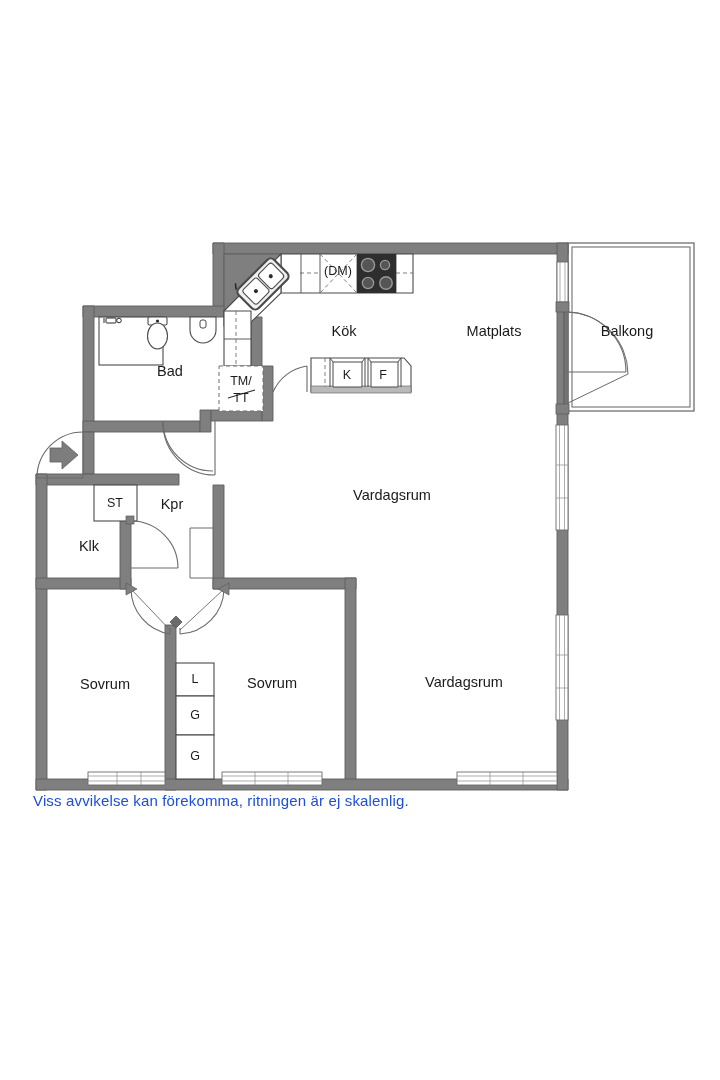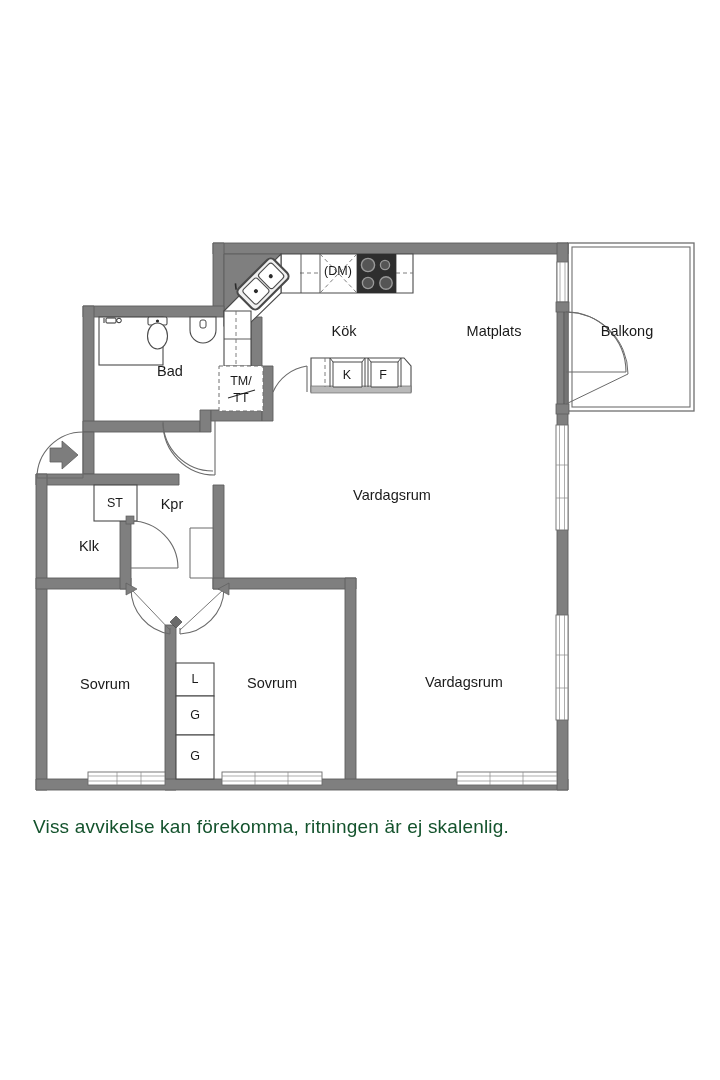--- a/index.html
+++ b/index.html
@@ -36,24 +36,24 @@
   .appliance-label {
     font-family: "Liberation Sans", sans-serif;
     font-size: 12.5px;
     fill: #1a1a1a;
     text-anchor: middle;
     dominant-baseline: middle;
   }
   .caption-text {
     position: absolute;
     left: 33px;
-    top: 816px;
+    top: 792px;
     font-family: "Liberation Sans", sans-serif;
-    font-size: 19px;
-    color: #14532d;
+    font-size: 15px;
+    color: #1d4ed8;
     letter-spacing: 0.01em;
     white-space: nowrap;
   }
 </style>
 </head>
 <body>
 
 <div id="floorplan-root">
 
   <svg id="plan-svg" viewBox="0 0 720 1080" xmlns="http://www.w3.org/2000/svg">

